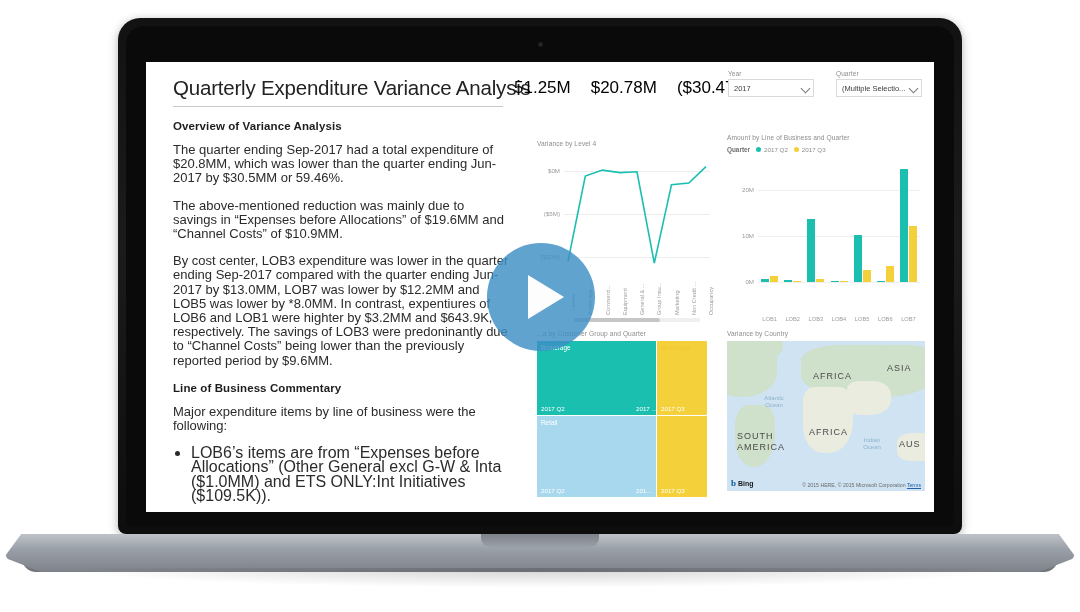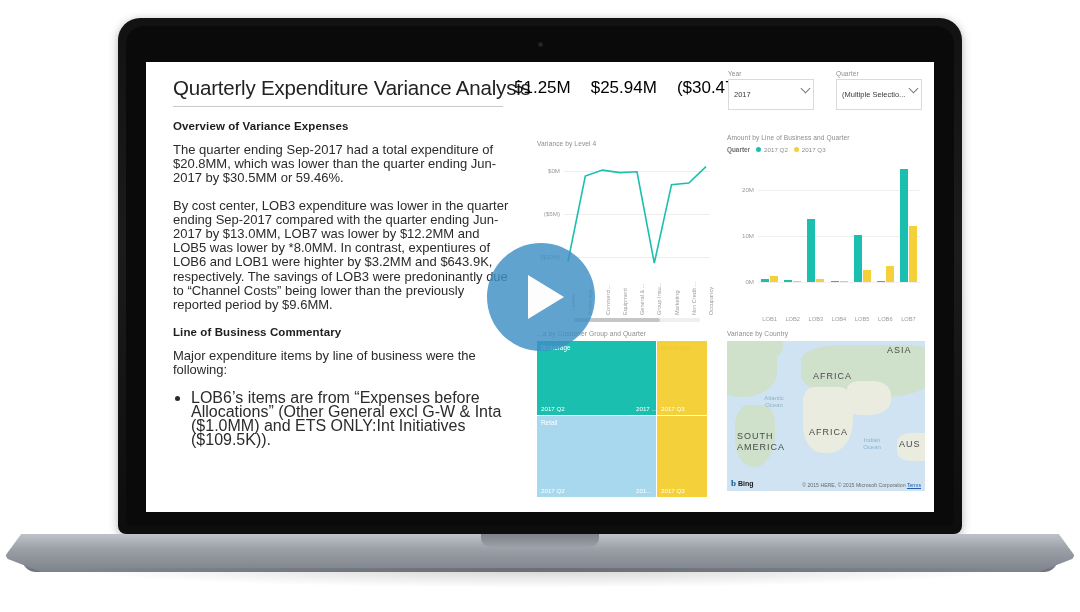--- a/index.html
+++ b/index.html
@@ -65,21 +65,21 @@
   }
   .title-rule{position:absolute;left:27px;top:44px;width:330px;height:1px;background:#c9c9c9;}
 
   .kpis{position:absolute;left:368px;top:16px;display:flex;gap:20px;align-items:baseline;}
   .kpi{font-size:17px;color:#000000;font-weight:400;white-space:nowrap;}
 
   .slicers{position:absolute;left:582px;top:8px;display:flex;gap:22px;}
   .slicer{width:86px;}
   .slicer-label{font-size:6.5px;color:#8d8d8d;margin-bottom:2px;letter-spacing:.1px;}
   .slicer-box{
-    position:relative;height:31px;border:1px solid #dadada;background:#fff;
+    position:relative;height:18px;border:1px solid #dadada;background:#fff;
     display:flex;align-items:center;padding:0 13px 0 5px;box-sizing:border-box;
   }
   .slicer-val{font-size:7.5px;color:#3a3a3a;white-space:nowrap;overflow:hidden;}
   .chev{
     position:absolute;right:4px;top:5px;width:6px;height:6px;
     border-right:1px solid #7c7c7c;border-bottom:1px solid #7c7c7c;
     transform:rotate(45deg);
   }
 
   
@@ -172,21 +172,21 @@
 
     <div class="screen">
 
       <div class="report">
 
         <div class="rpt-title">Quarterly Expenditure Variance Analysis</div>
         <div class="title-rule"></div>
 
         <div class="kpis">
           <span class="kpi">51.25M</span>
-          <span class="kpi">$25.94M</span>
+          <span class="kpi">$20.78M</span>
           <span class="kpi">($30.47M)</span>
         </div>
 
         <div class="slicers">
           <div class="slicer">
             <div class="slicer-label">Year</div>
             <div class="slicer-box">
               <span class="slicer-val">2017</span>
               <span class="chev"></span>
             </div>
@@ -194,22 +194,23 @@
           <div class="slicer">
             <div class="slicer-label">Quarter</div>
             <div class="slicer-box">
               <span class="slicer-val">(Multiple Selectio...</span>
               <span class="chev"></span>
             </div>
           </div>
         </div>
 
         <div class="commentary">
-          <h2 class="h2">Overview of Variance Expenses</h2>
+          <h2 class="h2">Overview of Variance Analysis</h2>
           <p class="para">The quarter ending Sep-2017 had a total expenditure of $20.8MM, which was lower than the quarter ending Jun-2017 by $30.5MM or 59.46%.</p>
+          <p class="para">The above-mentioned reduction was mainly due to savings in “Expenses before Allocations” of $19.6MM and “Channel Costs” of $10.9MM.</p>
           <p class="para">By cost center, LOB3 expenditure was lower in the quarter ending Sep-2017 compared with the quarter ending Jun-2017 by $13.0MM, LOB7 was lower by $12.2MM and LOB5 was lower by *8.0MM. In contrast, expentiures of LOB6 and LOB1 were highter by $3.2MM and $643.9K, respectively. The savings of LOB3 were predoninantly due to “Channel Costs” being lower than the previously reported period by $9.6MM.</p>
           <h2 class="h2 second">Line of Business Commentary</h2>
           <p class="para">Major expenditure items by line of business were the following:</p>
           <ul class="bullets">
             <li>LOB6’s items are from “Expenses before Allocations” (Other General excl G-W &amp; Inta ($1.0MM) and ETS ONLY:Int Initiatives ($109.5K)).</li>
           </ul>
         </div>
 
         <div class="visual" id="line-visual">
           <div class="v-title">Variance by Level 4</div>
@@ -333,21 +334,21 @@
             <div class="land green" style="left:24px;top:-10px;width:32px;height:26px;border-radius:50% 50% 40% 40%;"></div>
             <div class="land green" style="left:74px;top:4px;width:130px;height:52px;border-radius:30% 18% 36% 42%;"></div>
             <div class="land green" style="left:88px;top:6px;width:30px;height:22px;border-radius:46%;"></div>
             <div class="land" style="left:76px;top:46px;width:50px;height:66px;border-radius:22% 28% 48% 40%;"></div>
             <div class="land" style="left:120px;top:40px;width:44px;height:34px;border-radius:26% 40% 44% 30%;"></div>
             <div class="land green" style="left:8px;top:64px;width:40px;height:62px;border-radius:34% 30% 52% 46%;"></div>
             <div class="land" style="left:170px;top:92px;width:40px;height:28px;border-radius:34%;"></div>
             <div class="land green" style="left:146px;top:6px;width:58px;height:28px;border-radius:30% 30% 34% 34%;"></div>
 
             <div class="cont-label" style="left:86px;top:30px;">AFRICA</div>
-            <div class="cont-label" style="left:160px;top:4px;">ASIA</div>
+            <div class="cont-label" style="left:160px;top:22px;">ASIA</div>
             <div class="cont-label" style="left:82px;top:86px;">AFRICA</div>
             <div class="cont-label" style="left:10px;top:90px;width:54px;line-height:11px;">SOUTH AMERICA</div>
             <div class="cont-label" style="left:172px;top:98px;">AUS</div>
 
             <div class="ocean-label" style="left:30px;top:54px;width:34px;">Atlantic<br>Ocean</div>
             <div class="ocean-label" style="left:128px;top:96px;width:34px;">Indian<br>Ocean</div>
 
             <div class="bing">
               <span class="bing-b">b</span>
               <span class="bing-t">Bing</span>

